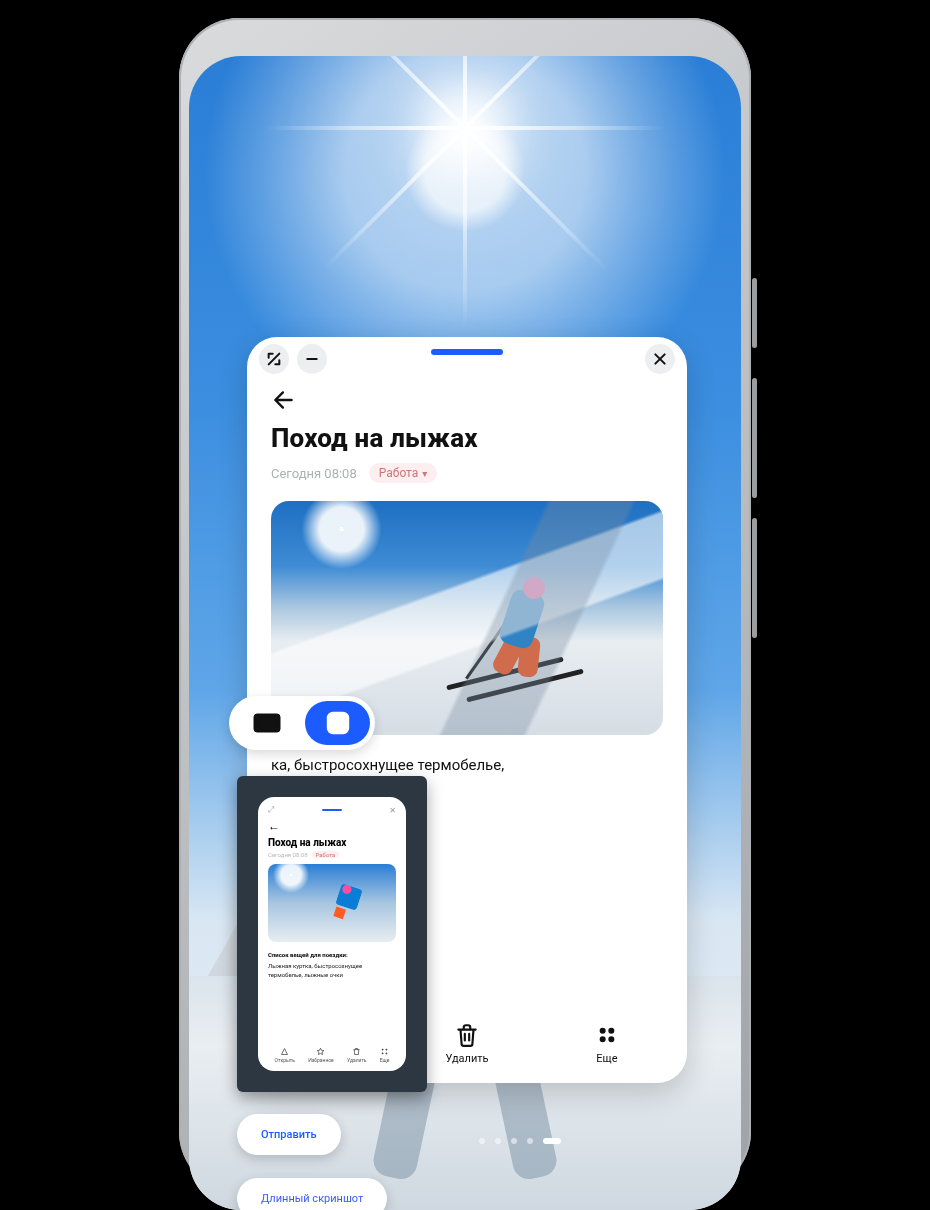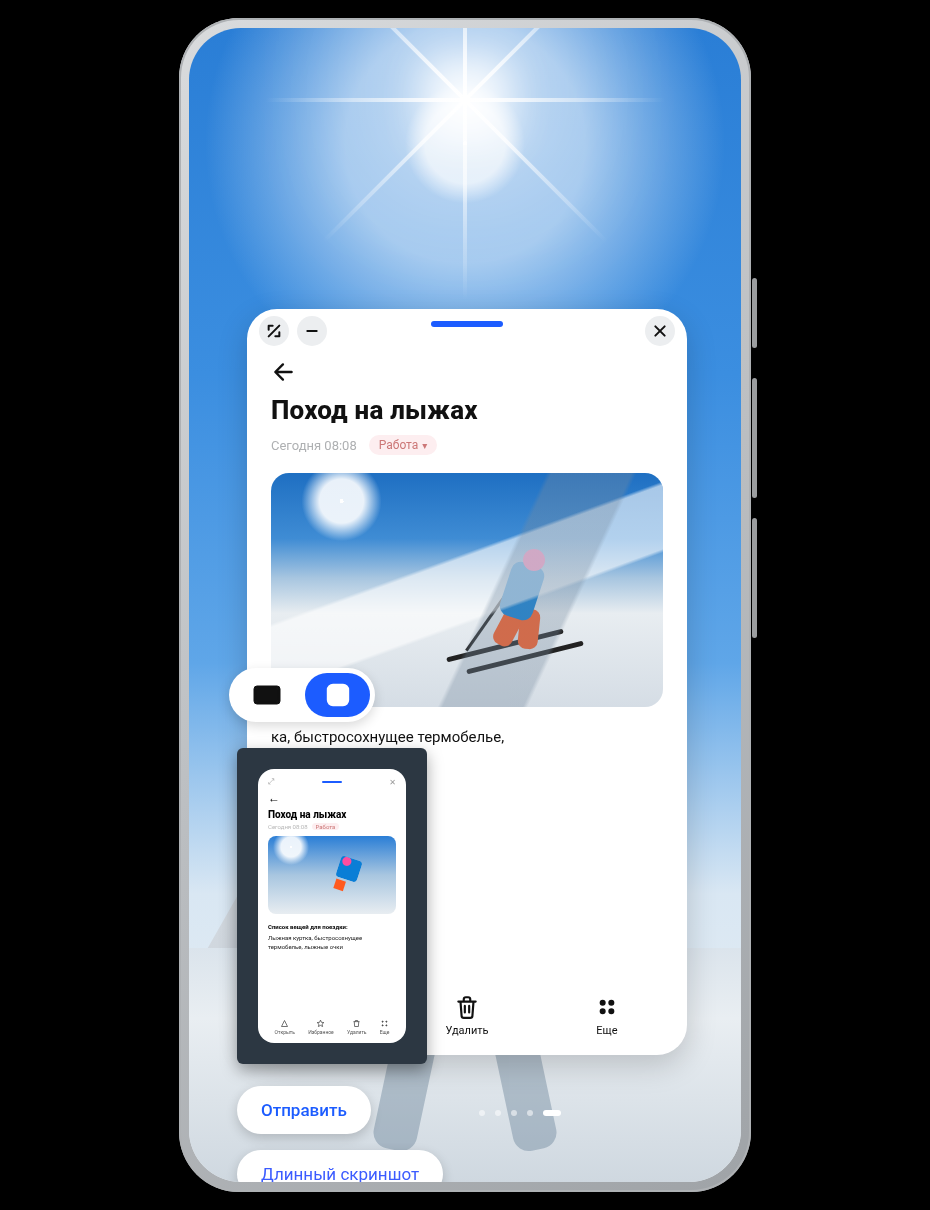--- a/index.html
+++ b/index.html
@@ -32,20 +32,21 @@
   .sb3 { top: 500px; height: 120px; }
   .screen {
     width: 100%; height: 100%;
     border-radius: 52px;
     overflow: hidden;
     position: relative;
     background:
       radial-gradient(circle at 50% 10%, #fff 0 2px, #ffffffaa 2px 40px, transparent 60px),
       radial-gradient(circle at 50% 10%, rgba(255,255,255,0.55) 0 120px, transparent 260px),
       linear-gradient(to bottom, #2a7ed6 0%, #3b8ee0 30%, #5fa6e8 55%, #d9e7f3 75%, #e9eef2 100%);
+    margin-top: 28px;
   }
   
   .sun {
     position:absolute; left:50%; top:70px; width:4px; height:4px; background:#fff; border-radius:50%;
     box-shadow:
       0 0 40px 40px rgba(255,255,255,0.9),
       0 0 120px 80px rgba(255,255,255,0.5);
   }
   .rays {
     position:absolute; left:50%; top:72px; width:0; height:0;
@@ -189,21 +190,21 @@
   .thumb .ttext { font-size:6px; font-weight:700; margin-top:8px; line-height:1.5;}
   .thumb .ttext2 { font-size:6px; margin-top:2px; line-height:1.5; color:#222;}
   .thumb .tactions { margin-top:auto; display:flex; justify-content:space-around; font-size:5px; color:#555; padding-top:6px;}
   .thumb .tactions div { display:flex; flex-direction:column; align-items:center; gap:1px;}
   .thumb .tactions svg { width:9px; height:9px; stroke:#444; fill:none; stroke-width:2;}
 
   
   .chip {
     position:absolute; background:#fff; border-radius:30px;
     box-shadow:0 4px 12px rgba(0,0,0,0.18);
-    font-size:17px; padding:14px 24px; color:#1c5cff; cursor:pointer;
+    font-size:11px; padding:14px 24px; color:#1c5cff; cursor:pointer;
     display:inline-flex; align-items:center;
   }
   .chip-send { left:48px; top:1058px; color:#1c5cff; font-weight:500;}
   .chip-long { left:48px; top:1122px; color:#3b5bff; font-weight:400;}
   .pager {
     position:absolute; left:290px; top:1082px; display:flex; gap:10px;
   }
   .pager span { width:6px; height:6px; border-radius:50%; background:rgba(255,255,255,0.55);}
   .pager span.active { width:18px; border-radius:3px; background:#fff;}
 </style>

